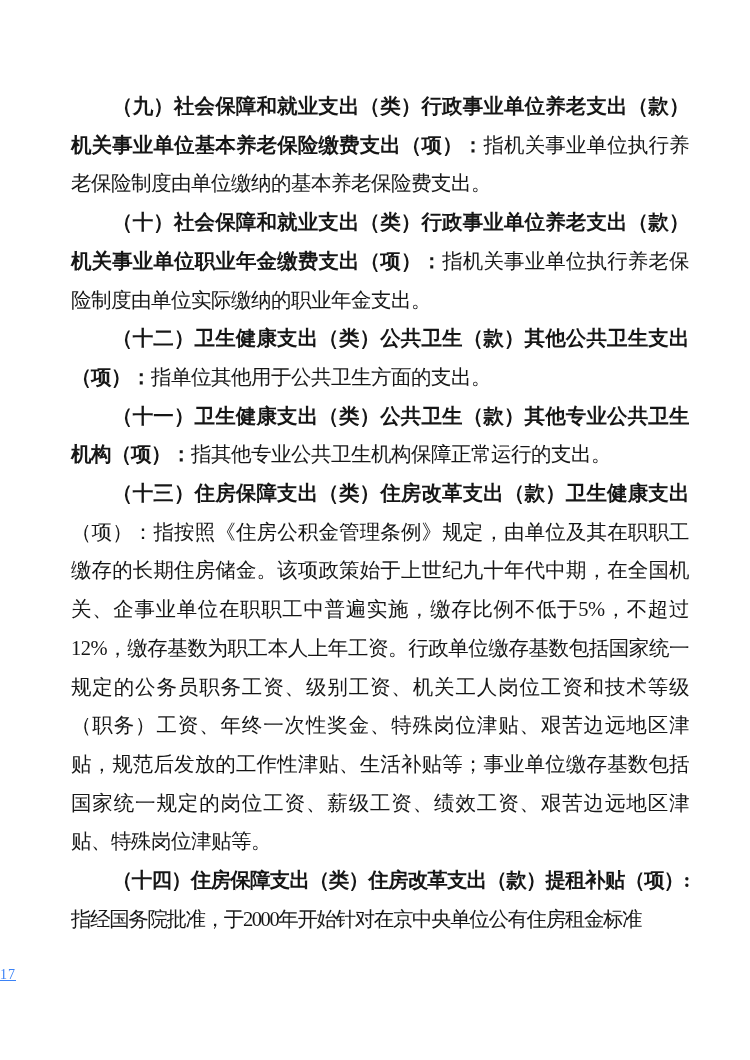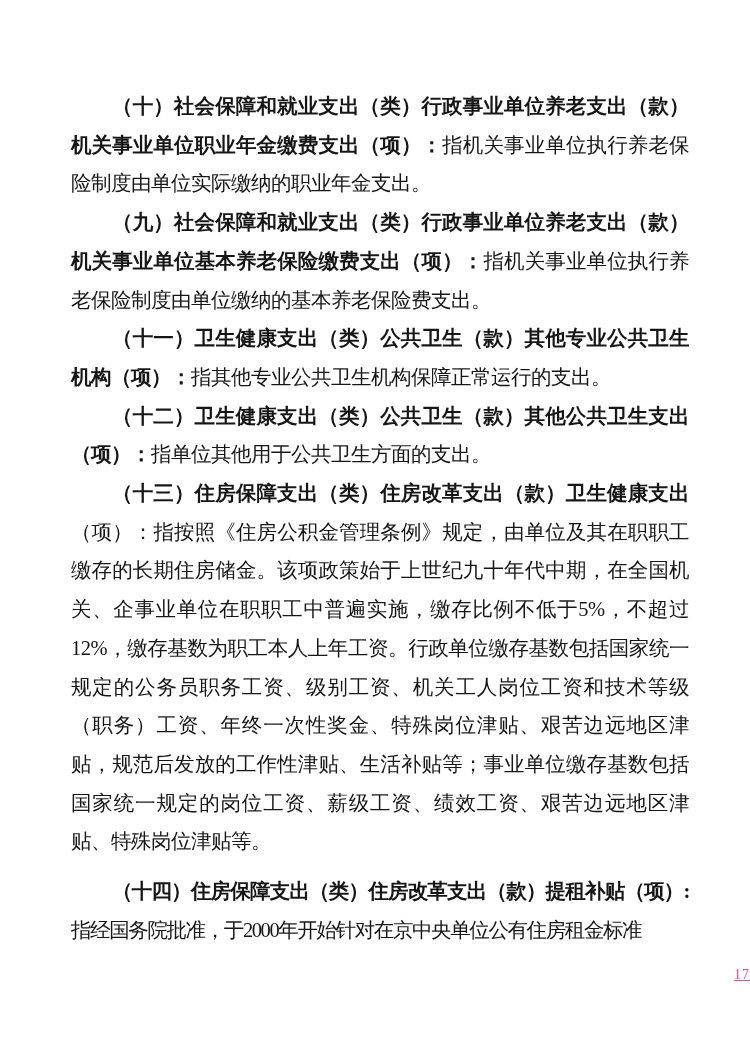--- a/index.html
+++ b/index.html
@@ -28,48 +28,47 @@
     line-height: 38.7px;
     text-align: justify;
     text-indent: 2em;
     letter-spacing: -0.5px;
     font-weight: 400;
   }
   .para .head {
     font-weight: 700;
   }
   .para.condensed {
-    margin-top: 11px;
     letter-spacing: -1.4px;
   }
   .page-number {
     position: absolute;
     left: 0;
     right: 0;
     top: 967px;
-    text-align: right;
+    text-align: left;
     font-size: 14px;
     letter-spacing: 1px;
-    color: #ec4899;
+    color: #3b82f6;
     text-decoration: underline;
   }
 </style>
 </head>
 <body>
 
 <div class="page">
   <div class="content">
 
+    <p class="para"><b class="head">（九）社会保障和就业支出（类）行政事业单位养老支出（款）机关事业单位基本养老保险缴费支出（项）：</b><span>指机关事业单位执行养老保险制度由单位缴纳的基本养老保险费支出。</span></p>
+
     <p class="para"><b class="head">（十）社会保障和就业支出（类）行政事业单位养老支出（款）机关事业单位职业年金缴费支出（项）：</b><span>指机关事业单位执行养老保险制度由单位实际缴纳的职业年金支出。</span></p>
 
-    <p class="para"><b class="head">（九）社会保障和就业支出（类）行政事业单位养老支出（款）机关事业单位基本养老保险缴费支出（项）：</b><span>指机关事业单位执行养老保险制度由单位缴纳的基本养老保险费支出。</span></p>
+    <p class="para"><b class="head">（十二）卫生健康支出（类）公共卫生（款）其他公共卫生支出（项）：</b><span>指单位其他用于公共卫生方面的支出。</span></p>
 
     <p class="para"><b class="head">（十一）卫生健康支出（类）公共卫生（款）其他专业公共卫生机构（项）：</b><span>指其他专业公共卫生机构保障正常运行的支出。</span></p>
-
-    <p class="para"><b class="head">（十二）卫生健康支出（类）公共卫生（款）其他公共卫生支出（项）：</b><span>指单位其他用于公共卫生方面的支出。</span></p>
 
     <p class="para"><b class="head">（十三）住房保障支出（类）住房改革支出（款）卫生健康支出</b><span>（项）：指按照《住房公积金管理条例》规定，由单位及其在职职工缴存的长期住房储金。该项政策始于上世纪九十年代中期，在全国机关、企事业单位在职职工中普遍实施，缴存比例不低于5%，不超过12%，缴存基数为职工本人上年工资。行政单位缴存基数包括国家统一规定的公务员职务工资、级别工资、机关工人岗位工资和技术等级（职务）工资、年终一次性奖金、特殊岗位津贴、艰苦边远地区津贴，规范后发放的工作性津贴、生活补贴等；事业单位缴存基数包括国家统一规定的岗位工资、薪级工资、绩效工资、艰苦边远地区津贴、特殊岗位津贴等。</span></p>
 
     <p class="para condensed"><b class="head">（十四）住房保障支出（类）住房改革支出（款）提租补贴（项）:</b><span>指经国务院批准，于2000年开始针对在京中央单位公有住房租金标准</span></p>
 
   </div>
 
   <div class="page-number">17</div>
 </div>
 

